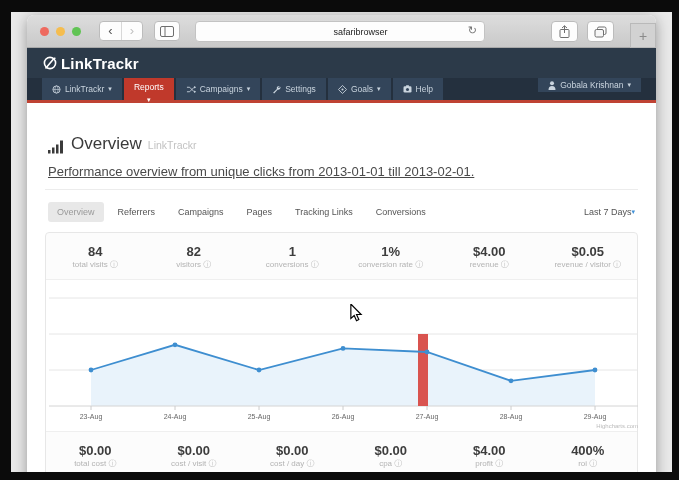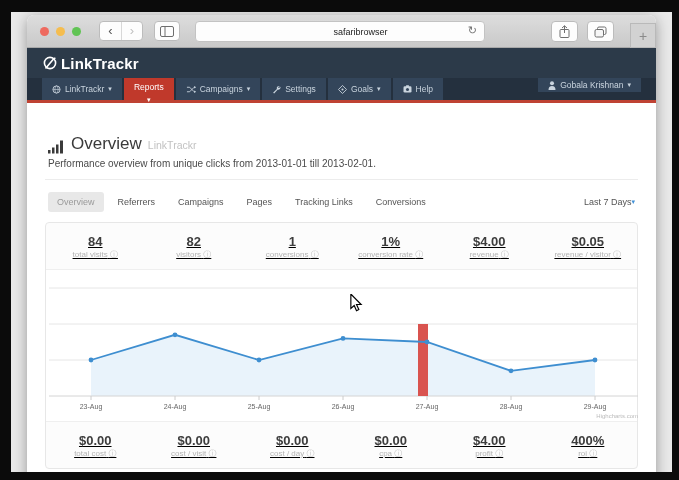--- a/index.html
+++ b/index.html
@@ -48,31 +48,31 @@
               background:#33455a; color:#c9d4de; font-size:8.5px; }
   .caret { font-size:7px; position:relative; top:0px; }
   .red-line { height:3px; background:#bf4233; }
 
   
   .page { background:#ffffff; position:relative; padding:15px 18px; }
   .title-block { padding:16px 3px 10px 3px; border-bottom:1px solid #ececec; }
   .title-row { display:flex; align-items:baseline; gap:6px; }
   .page-title { font-size:17px; color:#3a3a3a; }
   .title-suffix { font-size:10.5px; color:#c2c2c2; }
-  .subtitle { font-size:10px; color:#4a4a4a; margin-top:4px; }
+  .subtitle { font-size:13px; color:#4a4a4a; margin-top:10px;text-decoration:underline; }
 
   .tabs-row { display:flex; align-items:center; padding:12px 3px 10px 3px; }
   .tab { font-size:9px; color:#555; padding:5px 9px; margin-right:5px; border-radius:3px; cursor:default; }
   .tab.active { background:#e8e8e8; color:#9a9a9a; }
   .date-filter { margin-left:auto; font-size:9px; color:#555; display:flex; align-items:center; gap:0; }
   .date-filter .caret { color:#3f8fd6; }
 
   
   .card { border:1px solid #e7e7e7; border-radius:4px; background:#fcfcfc; margin-bottom:10px; }
-  .stats-row { display:flex; padding:11px 0 9px 0;text-decoration:underline; }
+  .stats-row { display:flex; padding:11px 0 9px 0; }
   .stat { flex:1; text-align:center; }
   .stat-value { font-size:13px; font-weight:bold; color:#3d3d3d; }
   .stat-label { font-size:8px; color:#b3b3b3; margin-top:0; }
   .info-glyph { font-size:8px; color:#c3c3c3; }
 
   .chart-panel { background:#ffffff; border-top:1px solid #efefef; border-bottom:1px solid #efefef;
                  height:153px; position:relative; }
   .chart-panel svg.plot { display:block; }
   .cursor { position:absolute; left:303px; top:24px; }
 

